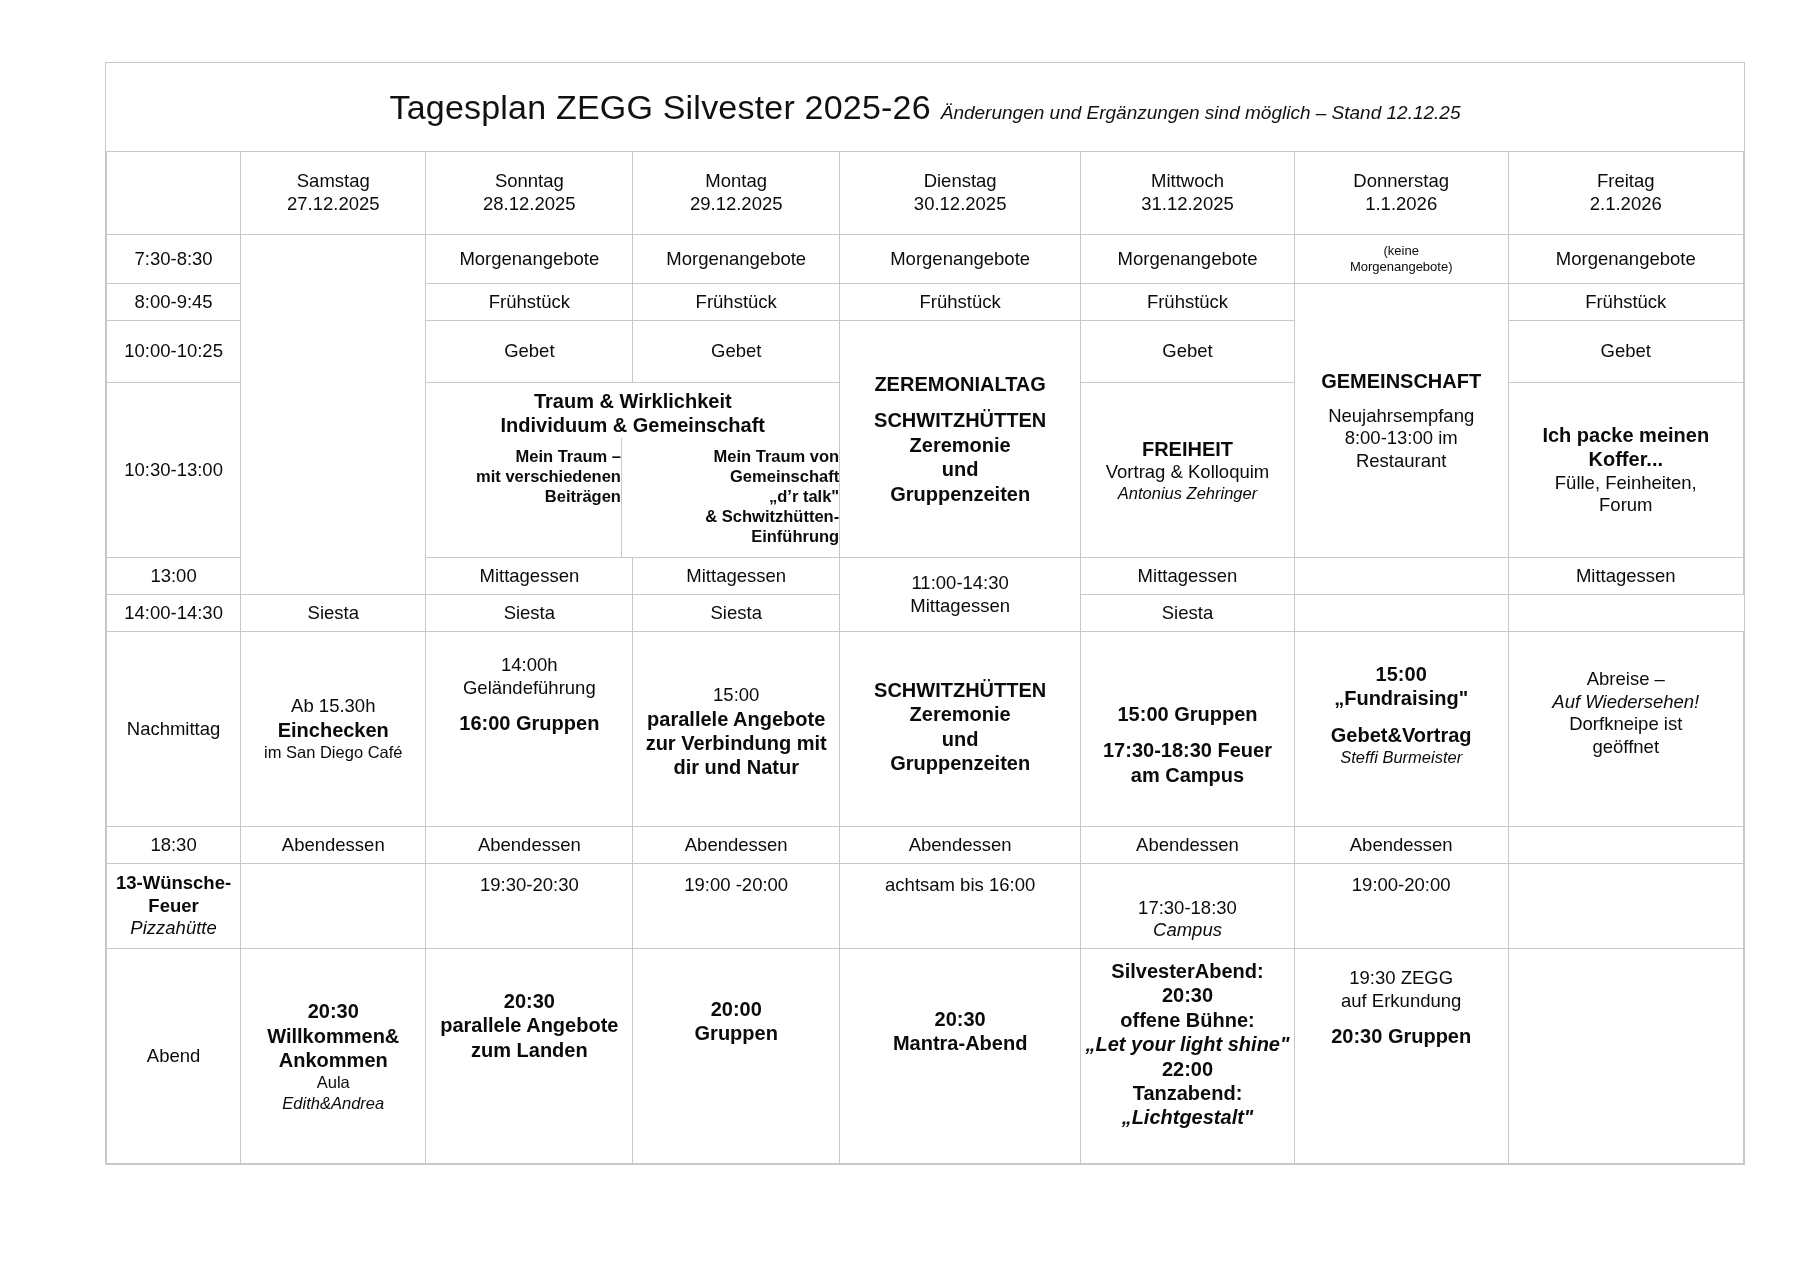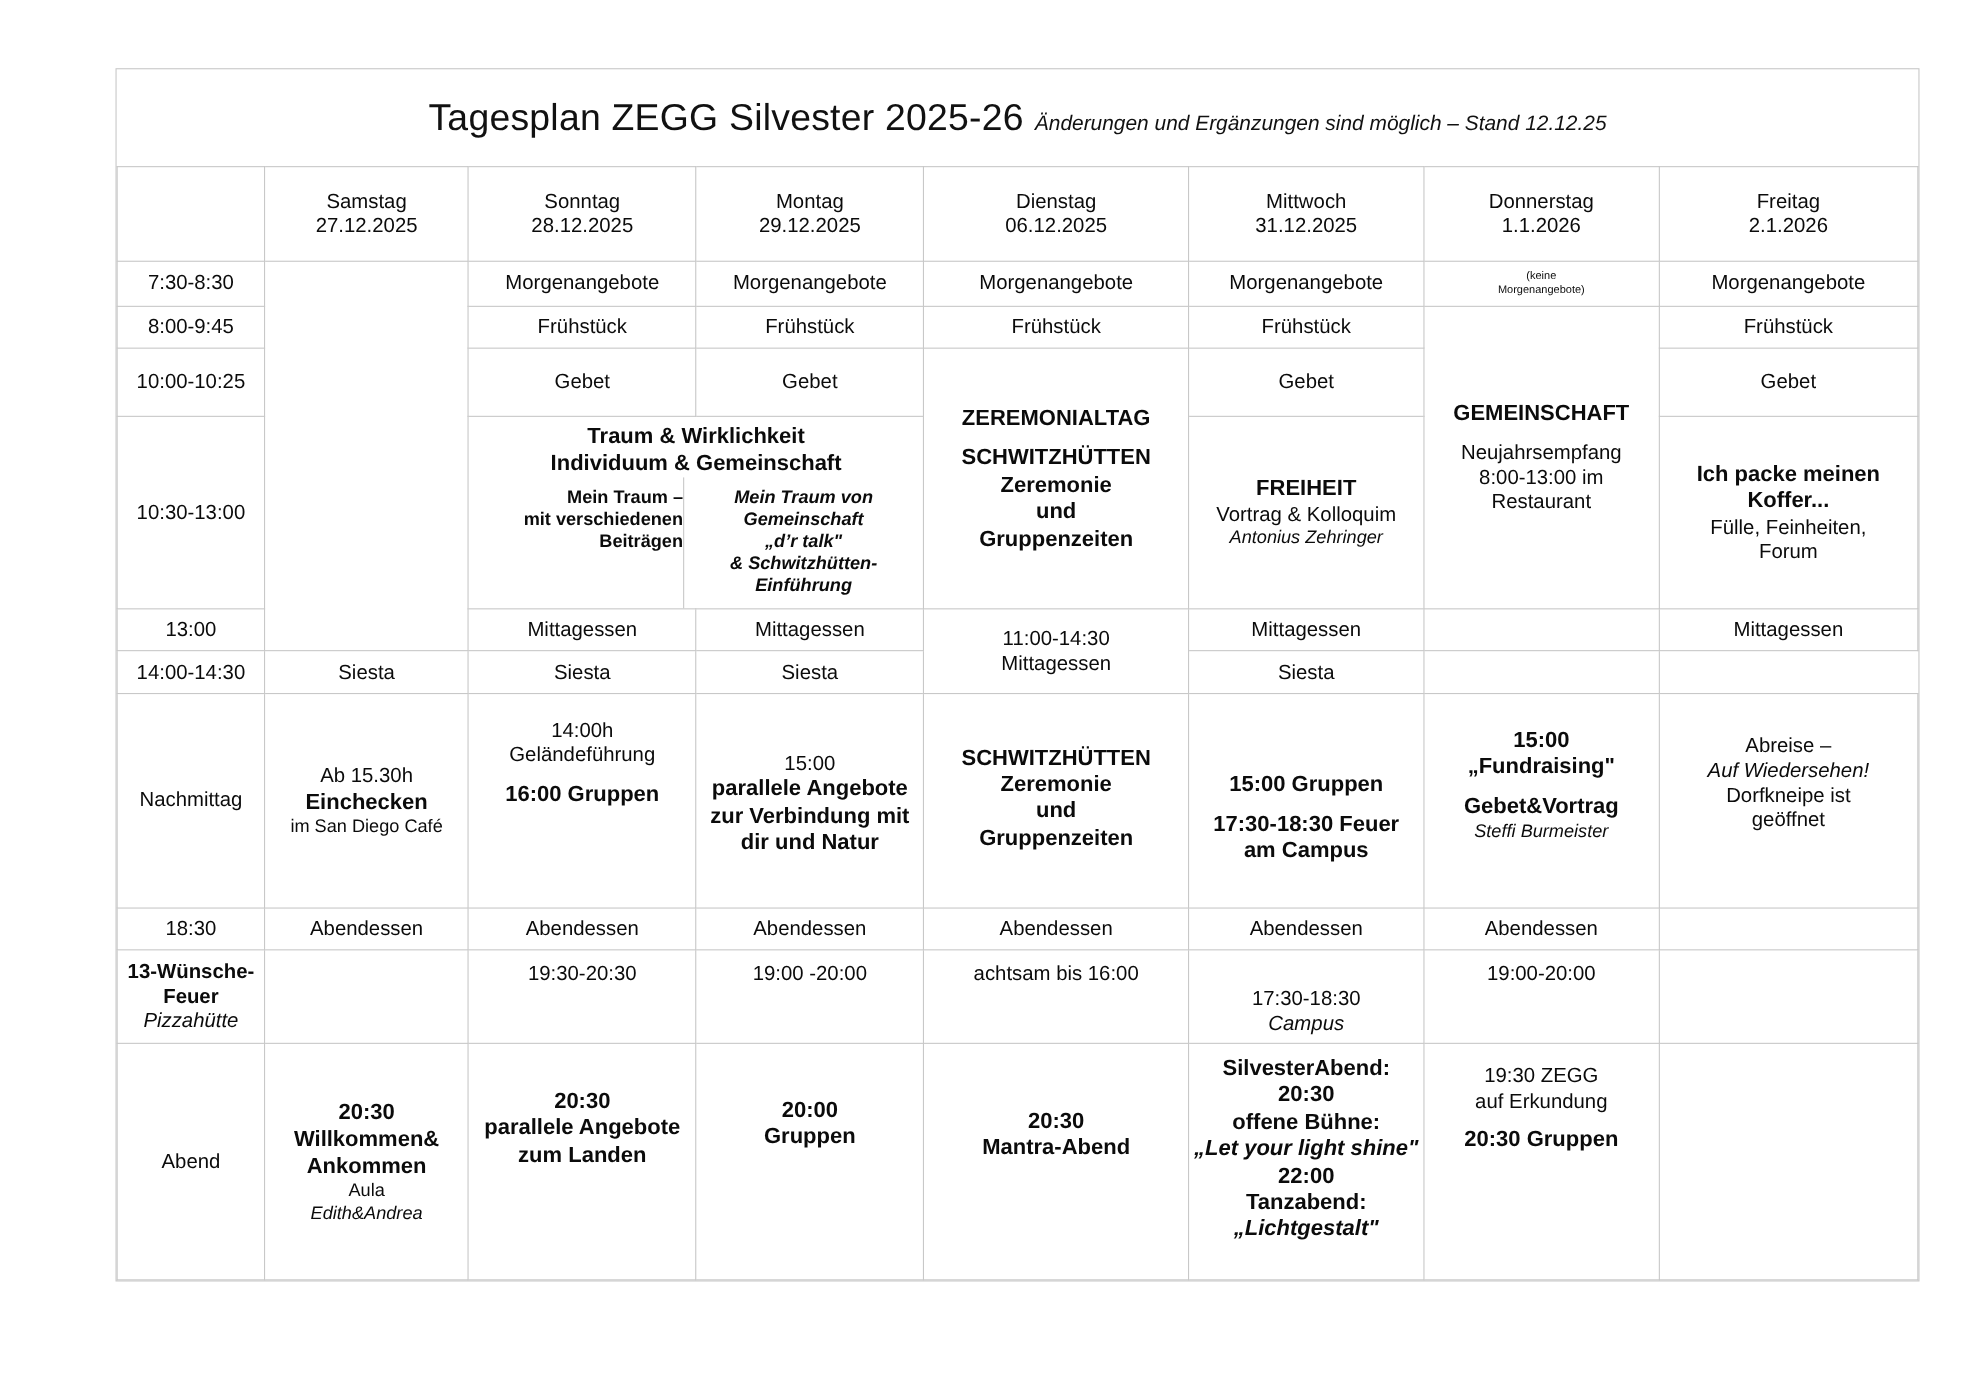--- a/index.html
+++ b/index.html
@@ -76,21 +76,21 @@
     font-weight: 700;
     font-size: 17px;
     width: 118px;
   }
   .t-ital { font-style: italic; font-weight: 400; display: block; }
   .t-bold { font-weight: 700; display: block; }
   
   .b    { font-weight: 700; }
   .i    { font-style: italic; }
   .sm   { font-size: 16.5px; }
-  .xsm  { font-size: 10px; }
+  .xsm  { font-size: 13px; }
   .lg   { font-size: 20px; text-align: center; }
   .blk  { display: block; }
   .sp   { display: block; height: 12px; }
   .cellwrap { display: block; }
   .cellwrap > span { display: block; }
 </style>
 </head>
 <body>
 
 <div class="page">
@@ -123,21 +123,21 @@
         <td class="day-head">
           <span class="dh-name">Sonntag</span>
           <span class="dh-date">28.12.2025</span>
         </td>
         <td class="day-head">
           <span class="dh-name">Montag</span>
           <span class="dh-date">29.12.2025</span>
         </td>
         <td class="day-head">
           <span class="dh-name">Dienstag</span>
-          <span class="dh-date">06.12.2025</span>
+          <span class="dh-date">30.12.2025</span>
         </td>
         <td class="day-head">
           <span class="dh-name">Mittwoch</span>
           <span class="dh-date">31.12.2025</span>
         </td>
         <td class="day-head">
           <span class="dh-name">Donnerstag</span>
           <span class="dh-date">1.1.2026</span>
         </td>
         <td class="day-head">
@@ -205,21 +205,21 @@
             <div style="text-align:center;padding-top:6px;">
               <span class="b blk" style="font-size:20px">Traum &amp; Wirklichkeit</span>
               <span class="b blk" style="font-size:20px">Individuum &amp; Gemeinschaft</span>
             </div>
             <div style="display:flex;flex:1;">
               <div style="flex:163;border-right:1px solid #c8c8c8;padding-top:8px;text-align:right;">
                 <span class="b sm blk">Mein Traum –</span>
                 <span class="b sm blk">mit verschiedenen</span>
                 <span class="b sm blk">Beiträgen</span>
               </div>
-              <div style="flex:182;padding-top:8px;text-align:center;font-style:italic;">
+              <div style="flex:182;padding-top:8px;text-align:right;">
                 <span class="b sm blk">Mein Traum von</span>
                 <span class="b sm blk">Gemeinschaft</span>
                 <span class="b sm blk">„d’r talk"</span>
                 <span class="b sm blk">&amp; Schwitzhütten-</span>
                 <span class="b sm blk">Einführung</span>
               </div>
             </div>
           </div>
         </td>
         <td>

